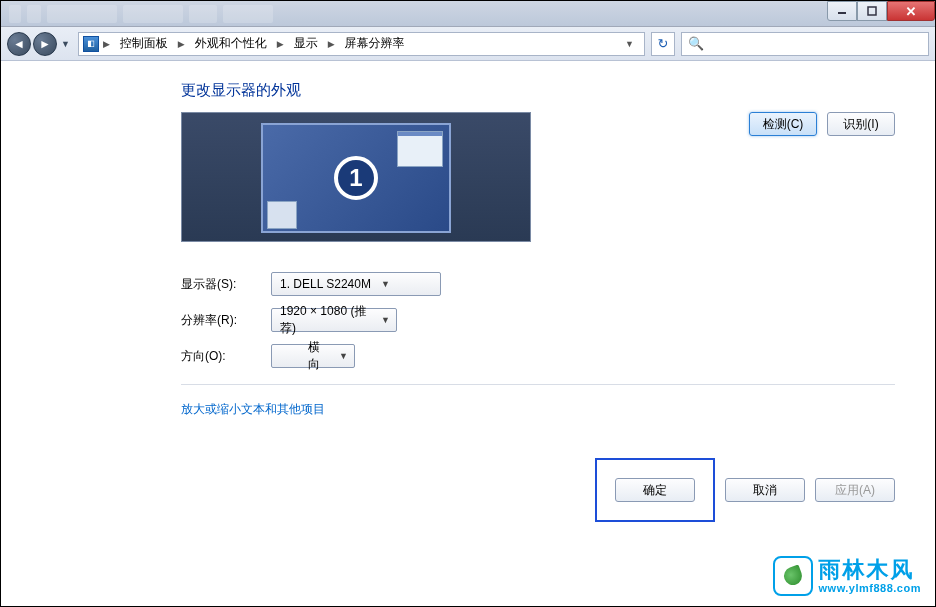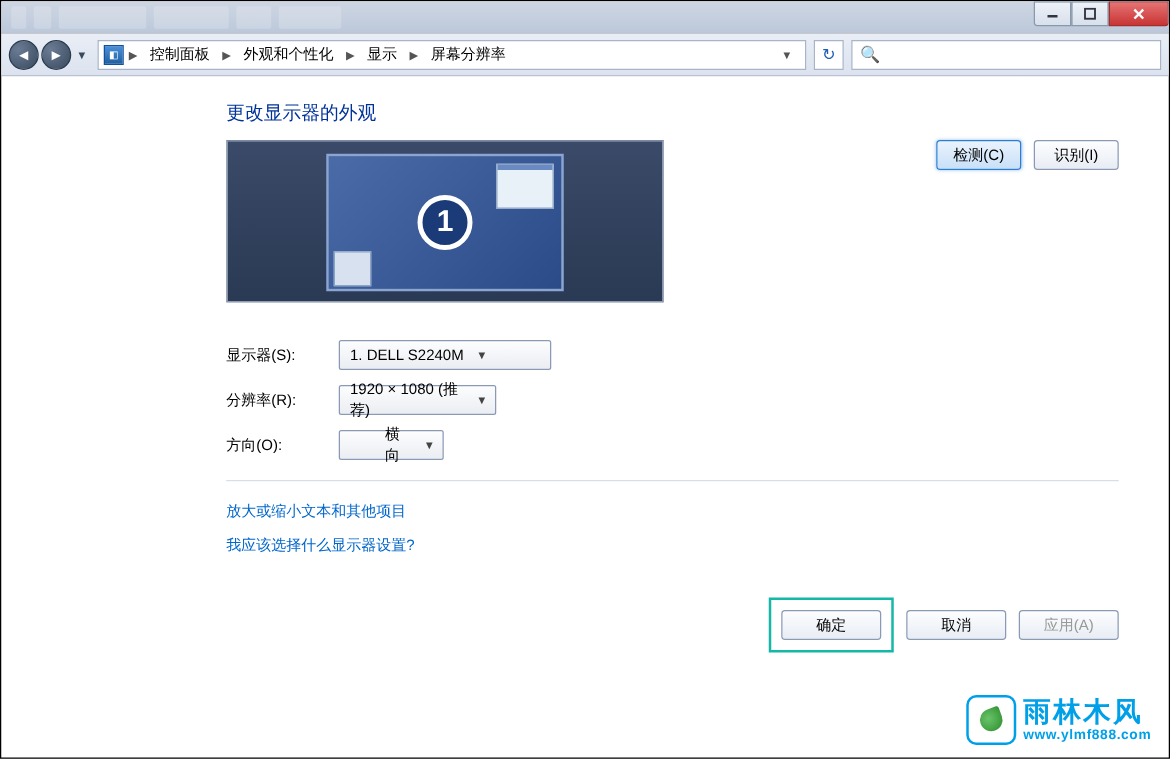--- a/index.html
+++ b/index.html
@@ -59,21 +59,21 @@
 .adv-link { text-align: right; margin-top: 20px; }
 .link { color: #0066cc; cursor: pointer; }
 
 .divider { border: none; border-top: 1px solid #d8dde6; margin: 16px 0; }
 
 .help-links { display: flex; flex-direction: column; gap: 10px; margin-bottom: 30px; }
 
 .footer-btns { position: absolute; right: 40px; bottom: 84px; display: flex; gap: 10px; align-items: center; }
 .main-btn { width: 80px; height: 24px; border: 1px solid #8a9ab4; background: linear-gradient(#fdfdfe,#e8edf4); border-radius: 3px; cursor: pointer; font-size: 12px; display: flex; align-items: center; justify-content: center; }
 .main-btn.disabled { color: #999; cursor: default; }
-.ok-wrap { border: 2px solid #14b8a6; padding: 8px; }
+.ok-wrap { border: 2px solid #1d4ed8; padding: 18px; }
 
 .watermark { position: absolute; right: 14px; bottom: 10px; font-family: Arial, sans-serif; font-weight: bold; display: flex; align-items: center; gap: 6px; }
 .wm-icon { width: 40px; height: 40px; border-radius: 8px; background: #fff; border: 2px solid #00a0e8; display: flex; align-items: center; justify-content: center; }
 .wm-leaf { width: 18px; height: 18px; background: radial-gradient(circle at 40% 40%, #6ac46a, #2a8a2a); border-radius: 50% 10% 50% 50%; transform: rotate(-20deg); }
 .wm-text { display: flex; flex-direction: column; line-height: 1.1; }
 .wm-cn { color: #00a0e8; font-size: 22px; letter-spacing: 2px; }
 .wm-url { color: #00a0e8; font-size: 11px; letter-spacing: 0.5px; }
 </style>
 </head>
 <body>
@@ -165,21 +165,20 @@
       <span>横向</span>
       <span class="arrow">▼</span>
     </div>
   </div>
 
 
   <hr class="divider">
 
   <div class="help-links">
     <span class="link">放大或缩小文本和其他项目</span>
-    <span class="link">我应该选择什么显示器设置?</span>
   </div>
 
   <div class="footer-btns">
     <div class="ok-wrap">
       <button class="main-btn">确定</button>
     </div>
     <button class="main-btn">取消</button>
     <button class="main-btn disabled">应用(A)</button>
   </div>
 

